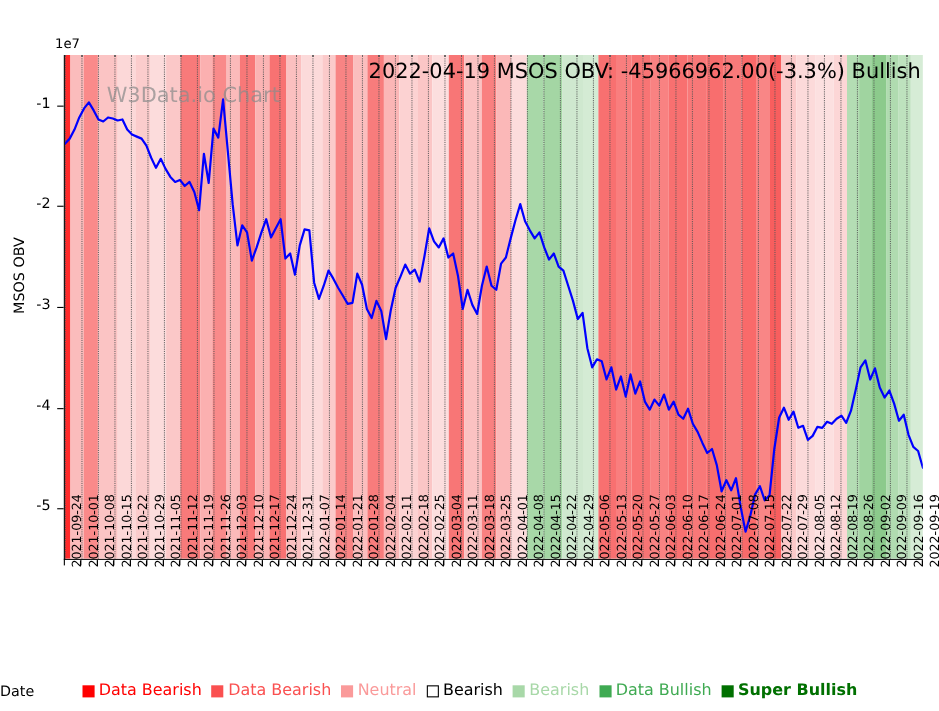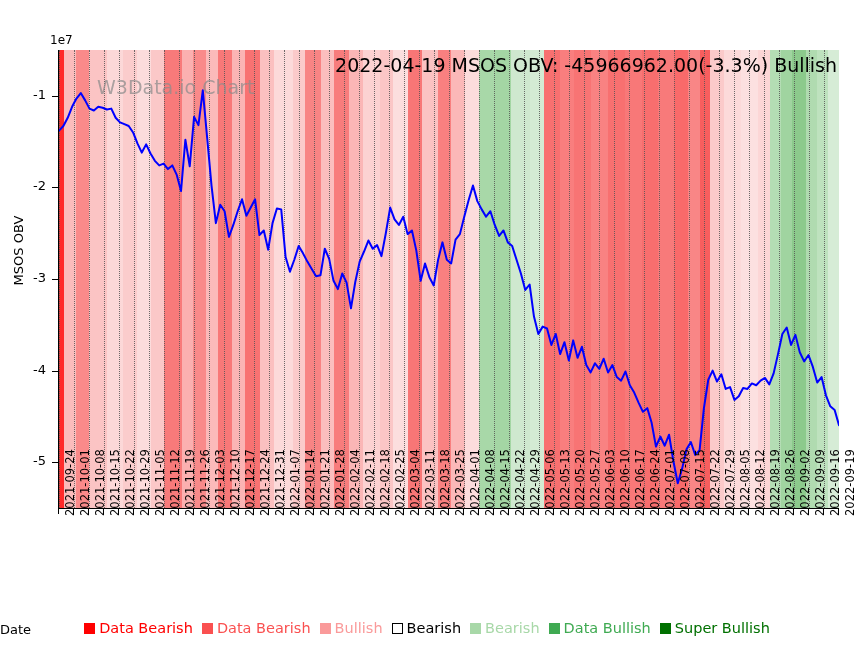--- a/index.html
+++ b/index.html
@@ -172,21 +172,21 @@
     align-items: center;
     gap: 0px;
   }
   .legend-item {
     display: flex;
     flex-direction: row;
     align-items: center;
     gap: 4px;
     margin-right: 9px;
   }
-  .legend-item:last-child { margin-right: 0; }
+  .legend-item:last-child { margin-right: 0; font-weight: bold; }
   .legend-swatch {
     width: 11px;
     height: 11px;
     display: inline-block;
     box-sizing: border-box;
   }
   .legend-text {
     font-size: 14.5px;
     white-space: nowrap;
   }
@@ -459,21 +459,21 @@
       <div class="legend-item">
         <span class="legend-swatch" style="background: rgb(255, 0, 0);"></span>
         <span class="legend-text" style="color: rgb(255, 0, 0);">Data Bearish</span>
       </div>
       <div class="legend-item">
         <span class="legend-swatch" style="background: rgb(250, 80, 80);"></span>
         <span class="legend-text" style="color: rgb(250, 80, 80);">Data Bearish</span>
       </div>
       <div class="legend-item">
         <span class="legend-swatch" style="background: rgb(250, 154, 154);"></span>
-        <span class="legend-text" style="color: rgb(250, 154, 154);">Bullish</span>
+        <span class="legend-text" style="color: rgb(250, 154, 154);">Neutral</span>
       </div>
       <div class="legend-item">
         <span class="legend-swatch" style="background: rgb(255, 255, 255); border: 1px solid rgb(0, 0, 0);"></span>
         <span class="legend-text" style="color: rgb(0, 0, 0);">Bearish</span>
       </div>
       <div class="legend-item">
         <span class="legend-swatch" style="background: rgb(168, 216, 168);"></span>
         <span class="legend-text" style="color: rgb(168, 216, 168);">Bearish</span>
       </div>
       <div class="legend-item">

